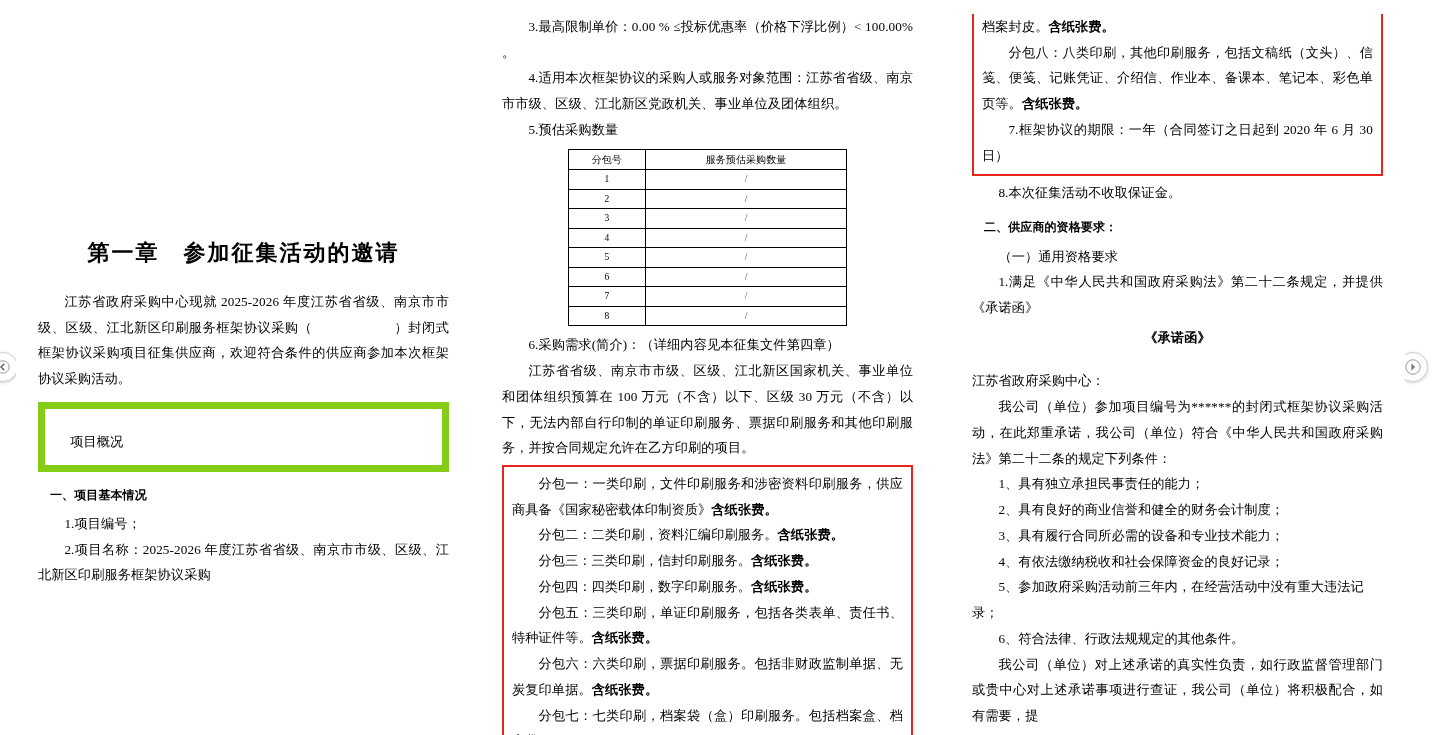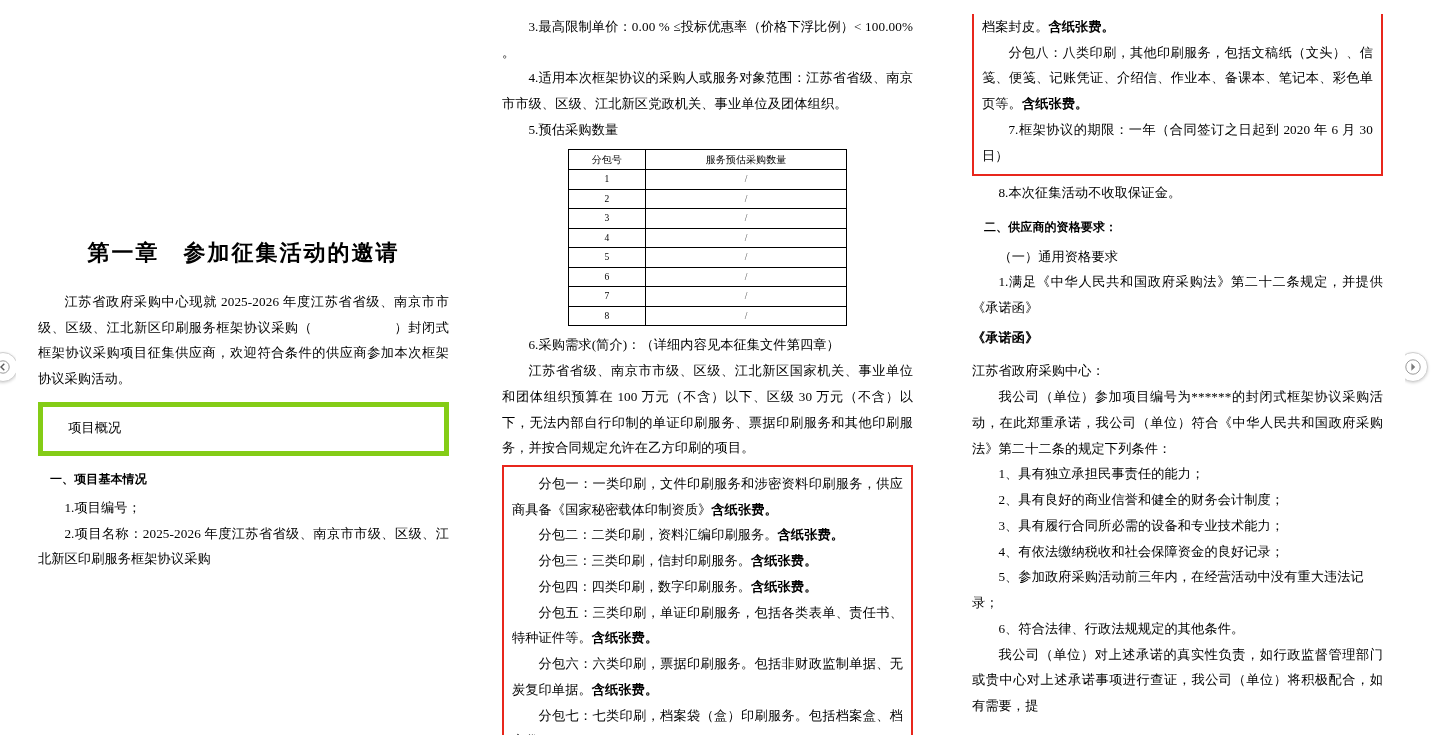--- a/index.html
+++ b/index.html
@@ -68,22 +68,22 @@
   }
   p.para {
     margin: 0;
     text-align: justify;
     text-justify: inter-ideograph;
   }
   p.indent2 { text-indent: 2em; }
   p.indent1 { text-indent: 1em; }
 
   .box-outline {
-    border: 5px solid #84cc16;
-    padding: 8px 12px 10px 12px;
+    border: 7px solid #84cc16;
+    padding: 20px 12px 10px 12px;
     margin: 10px 0 12px 0;
   }
   .box-outline p { margin: 0; }
   .u { text-decoration: underline; }
   .b { font-weight: bold; }
 
   .sec-head {
     font-weight: bold;
     font-size: 12px;
     margin: 10px 0 4px 0;
@@ -115,23 +115,23 @@
   table.qty th, table.qty td {
     border: 1px solid #000;
     text-align: center;
     height: 11px;
     padding: 0;
     font-weight: normal;
   }
   table.qty th { font-size: 10px; }
   table.qty td.slash { color: #444; }
   .promise-title {
-    text-align: left;
+    text-align: center;
     font-weight: bold;
-    margin: 4px 0 8px 0;
+    margin: 4px 0 18px 0;
   }
   .list-line { text-indent: 2em; margin: 0; }
 </style>
 </head>
 <body>
 
 <div class="viewer">
 
   <div class="nav-arrow left">
     <svg width="14" height="14" viewBox="0 0 14 14">

